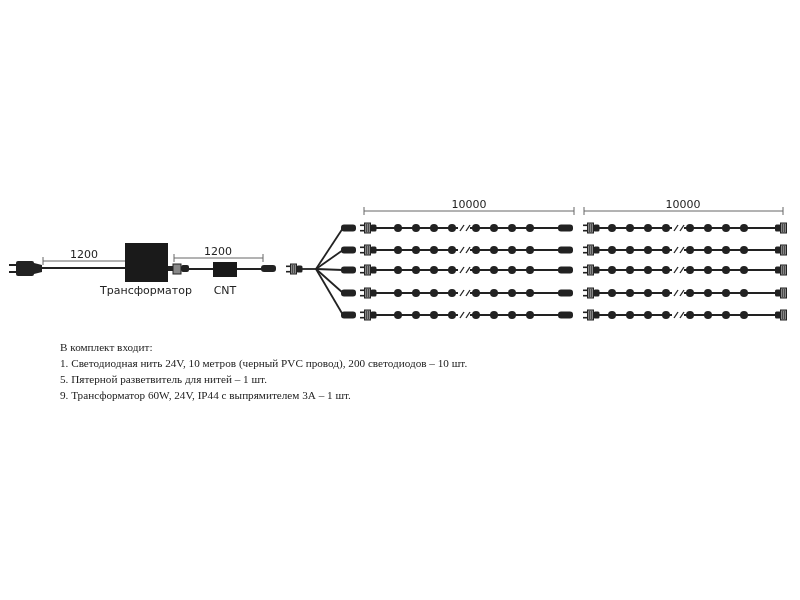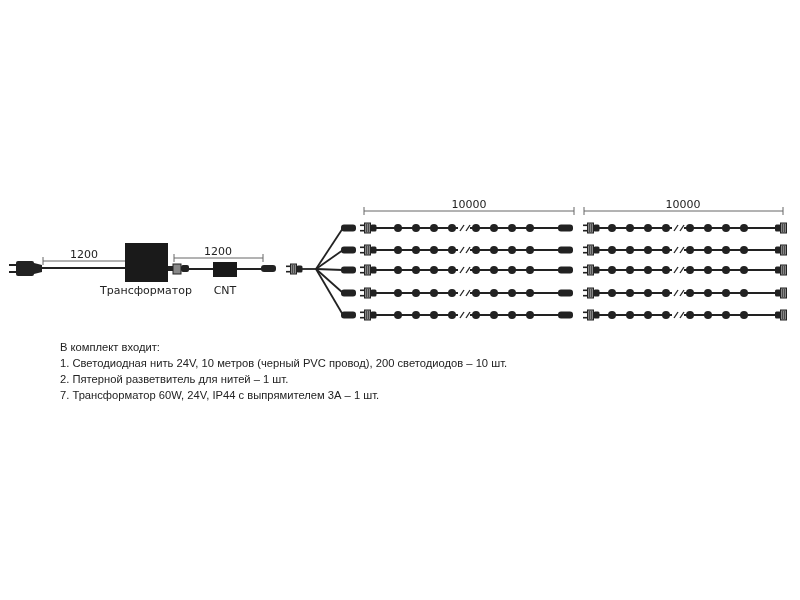--- a/index.html
+++ b/index.html
@@ -1,20 +1,20 @@
 <!DOCTYPE html>
 <html><head>
   <meta charset="utf-8">
   <style>
     html, body { margin: 0; padding: 0; background: #ffffff; }
     body { width: 800px; height: 600px; position: relative; overflow: hidden; font-family: "DejaVu Sans", sans-serif; }
     #diagram { position: absolute; left: 0; top: 0; width: 800px; height: 600px; }
     .dim-text { font-family: "DejaVu Sans", sans-serif; font-size: 11px; fill: #222; }
     .label-text { font-family: "DejaVu Sans", sans-serif; font-size: 11px; fill: #222; }
-    .kit { position: absolute; left: 60px; top: 339px; font-size: 11.2px; line-height: 16px; color: #222; font-family: Liberation Sans, sans-serif; }
+    .kit { position: absolute; left: 60px; top: 339px; font-size: 11.2px; line-height: 16px; color: #222; font-family: Liberation Serif, serif; }
     .kit div { white-space: nowrap; }
   </style>
 </head>
 <body>
 
 <svg id="diagram" viewBox="0 0 800 600" xmlns="http://www.w3.org/2000/svg">
   <defs>
 
     <g id="male-plug">
       <rect x="0" y="-3.5" width="5" height="1.6" fill="#222"></rect>
@@ -179,15 +179,15 @@
     <line x1="599" y1="0" x2="612" y2="0" stroke="#222" stroke-width="2"></line>
     <use href="#led-seg" x="604" y="0"></use>
     <line x1="758" y1="0" x2="776" y2="0" stroke="#222" stroke-width="2"></line>
     <use href="#endcap" x="775" y="0"></use>
   </g>
 </svg>
 
 <div class="kit">
   <div>В комплект входит:</div>
   <div>1. Светодиодная нить 24V, 10 метров (черный PVC провод), 200 светодиодов – 10 шт.</div>
-  <div>2. Пятерной разветвитель для нитей – 1 шт.</div>
-  <div>7. Трансформатор 60W, 24V, IP44 с выпрямителем 3А – 1 шт.</div>
+  <div>5. Пятерной разветвитель для нитей – 1 шт.</div>
+  <div>9. Трансформатор 60W, 24V, IP44 с выпрямителем 3А – 1 шт.</div>
 </div>
 
 </body></html>

